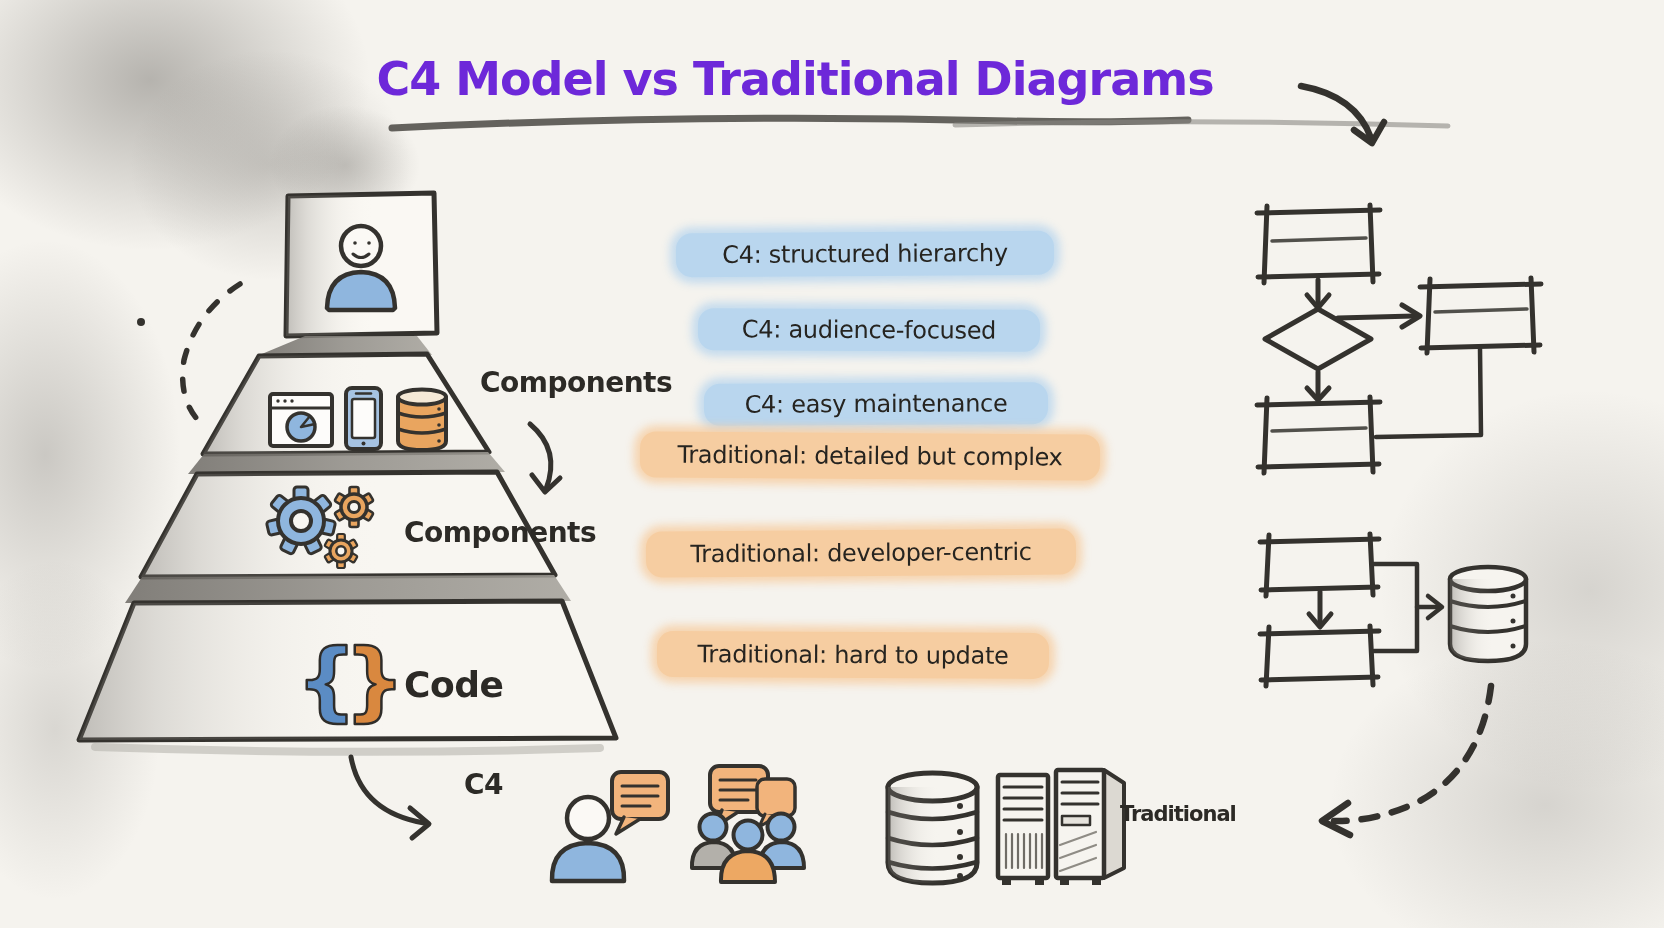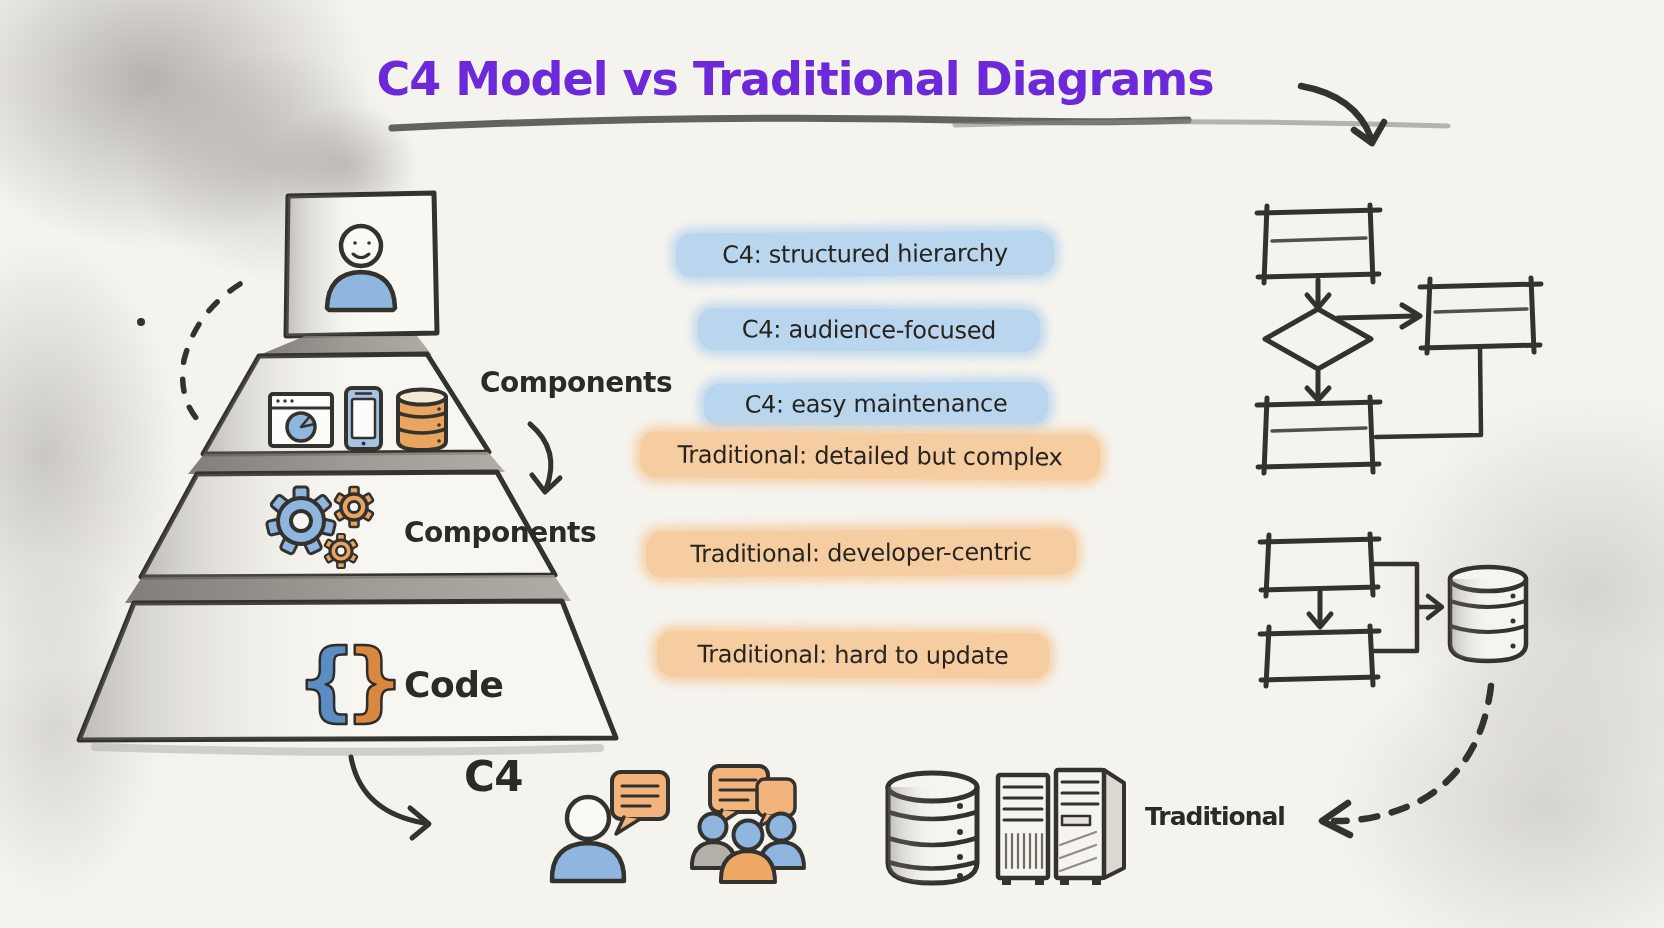--- a/index.html
+++ b/index.html
@@ -313,16 +313,16 @@
   <div class="label" style="left:404px;top:516px;font-size:28px;">Components</div>
   <div class="label" style="left:404px;top:664px;font-size:36px;">Code</div>
 
   <div class="pill c4" style="left:676px;top:232px;width:378px;height:44px;transform:rotate(-0.4deg);">C4: structured hierarchy</div>
   <div class="pill c4" style="left:698px;top:309px;width:342px;height:42px;transform:rotate(0.3deg);">C4: audience-focused</div>
   <div class="pill c4" style="left:704px;top:383px;width:344px;height:42px;transform:rotate(-0.3deg);">C4: easy maintenance</div>
   <div class="pill trad" style="left:640px;top:433px;width:460px;height:46px;transform:rotate(0.4deg);">Traditional: detailed but complex</div>
   <div class="pill trad" style="left:646px;top:530px;width:430px;height:46px;transform:rotate(-0.4deg);">Traditional: developer-centric</div>
   <div class="pill trad" style="left:657px;top:632px;width:392px;height:46px;transform:rotate(0.3deg);">Traditional: hard to update</div>
 
-  <div class="label" style="left:464px;top:752px;font-size:42px;font-weight:700;">C4</div>
-  <div class="label" style="left:1120px;top:802px;font-size:25px;letter-spacing:-1px;margin-left:25px;">Traditional</div>
+  <div class="label" style="left:464px;top:768px;font-size:28px;font-weight:700;">C4</div>
+  <div class="label" style="left:1120px;top:802px;font-size:21px;letter-spacing:-1px;">Traditional</div>
 
 </div>
 
 </body></html>

